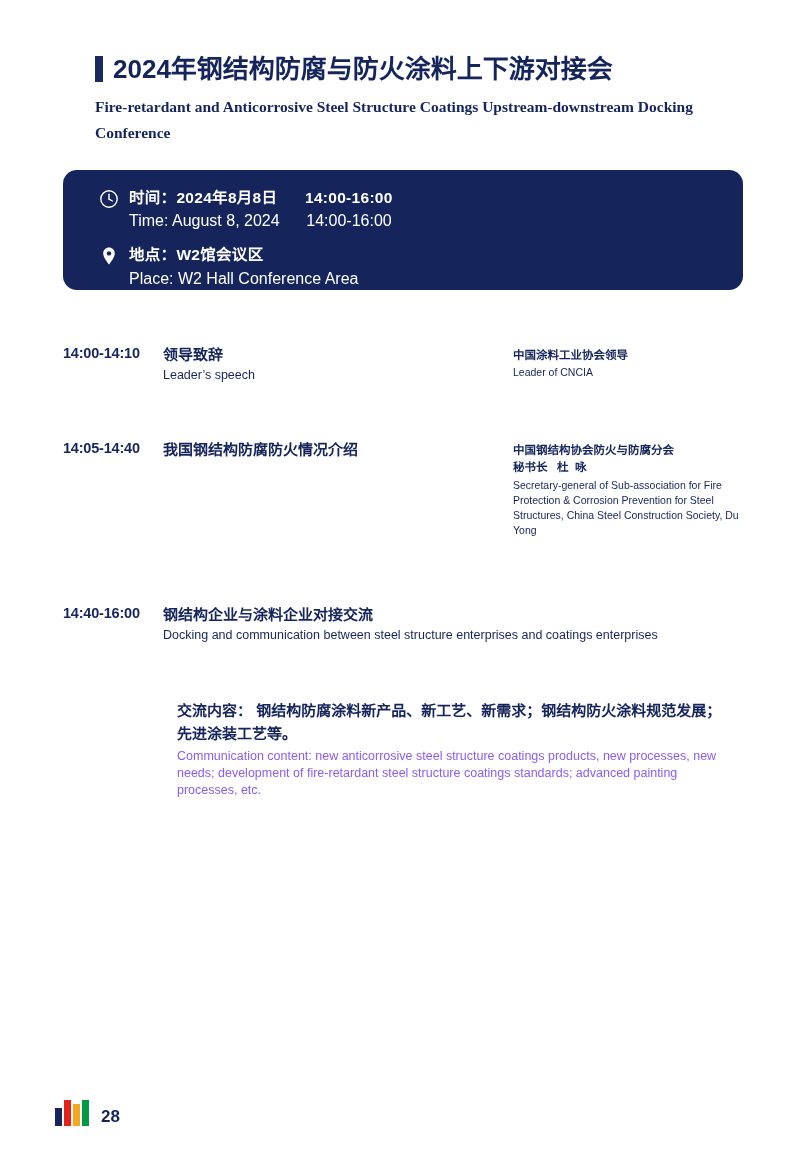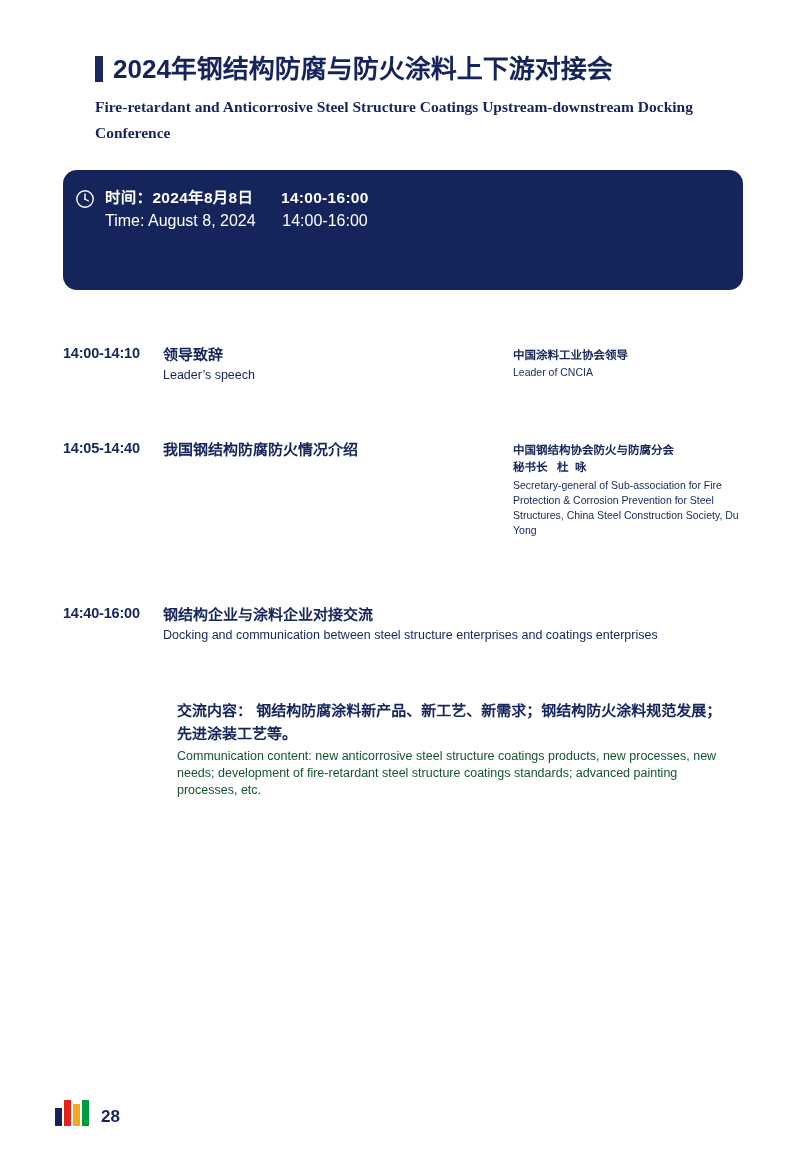--- a/index.html
+++ b/index.html
@@ -63,21 +63,21 @@
   
   .info-panel {
     position: absolute;
     left: 63px;
     top: 170px;
     width: 680px;
     height: 120px;
     background: #15255c;
     border-radius: 14px;
     box-sizing: border-box;
-    padding: 18px 0 0 12px;
+    padding: 18px 0 0 36px;
     color: #ffffff;
   }
   .info-line {
     display: flex;
     align-items: flex-start;
   }
   .info-line + .info-line {
     margin-top: 12px;
   }
   .info-icon {
@@ -173,21 +173,21 @@
     width: 545px;
   }
   .note-cn {
     font-size: 15px;
     font-weight: bold;
     color: #15255c;
     line-height: 1.5;
   }
   .note-en {
     font-size: 12.5px;
-    color: #14532d;
+    color: #8b5cf6;
     line-height: 1.35;
     margin-top: 3px;
   }
 
   
   .footer {
     position: absolute;
     left: 55px;
     bottom: 32px;
     display: flex;
@@ -236,20 +236,32 @@
           <circle cx="10" cy="10" r="8.2" fill="none" stroke="#ffffff" stroke-width="1.4"></circle>
           <line x1="10" y1="5.3" x2="10" y2="10.2" stroke="#ffffff" stroke-width="1.4" stroke-linecap="round"></line>
           <line x1="10" y1="10.2" x2="13.4" y2="12" stroke="#ffffff" stroke-width="1.4" stroke-linecap="round"></line>
         </svg>
       </span>
       <span class="info-text">
         <div class="cn">时间：2024年8月8日      14:00-16:00</div>
         <div class="en">Time: August 8, 2024      14:00-16:00</div>
       </span>
     </div>
+    <div class="info-line">
+      <span class="info-icon">
+        <svg width="20" height="20" viewBox="0 0 20 20">
+          <path d="M10 1.6c-3.2 0-5.8 2.6-5.8 5.8 0 4.3 5.8 11 5.8 11s5.8-6.7 5.8-11c0-3.2-2.6-5.8-5.8-5.8z" fill="#ffffff"></path>
+          <circle cx="10" cy="7.4" r="2.2" fill="#15255c"></circle>
+        </svg>
+      </span>
+      <span class="info-text">
+        <div class="cn">地点：W2馆会议区</div>
+        <div class="en">Place: W2 Hall Conference Area</div>
+      </span>
+    </div>
   </div>
 
   <div class="agenda-item" style="top:345px;">
     <div class="agenda-time">14:00-14:10</div>
     <div class="agenda-body">
       <div class="agenda-cn">领导致辞</div>
       <div class="agenda-en">Leader’s speech</div>
     </div>
     <div class="agenda-right">
       <div class="r-cn">中国涂料工业协会领导</div>

